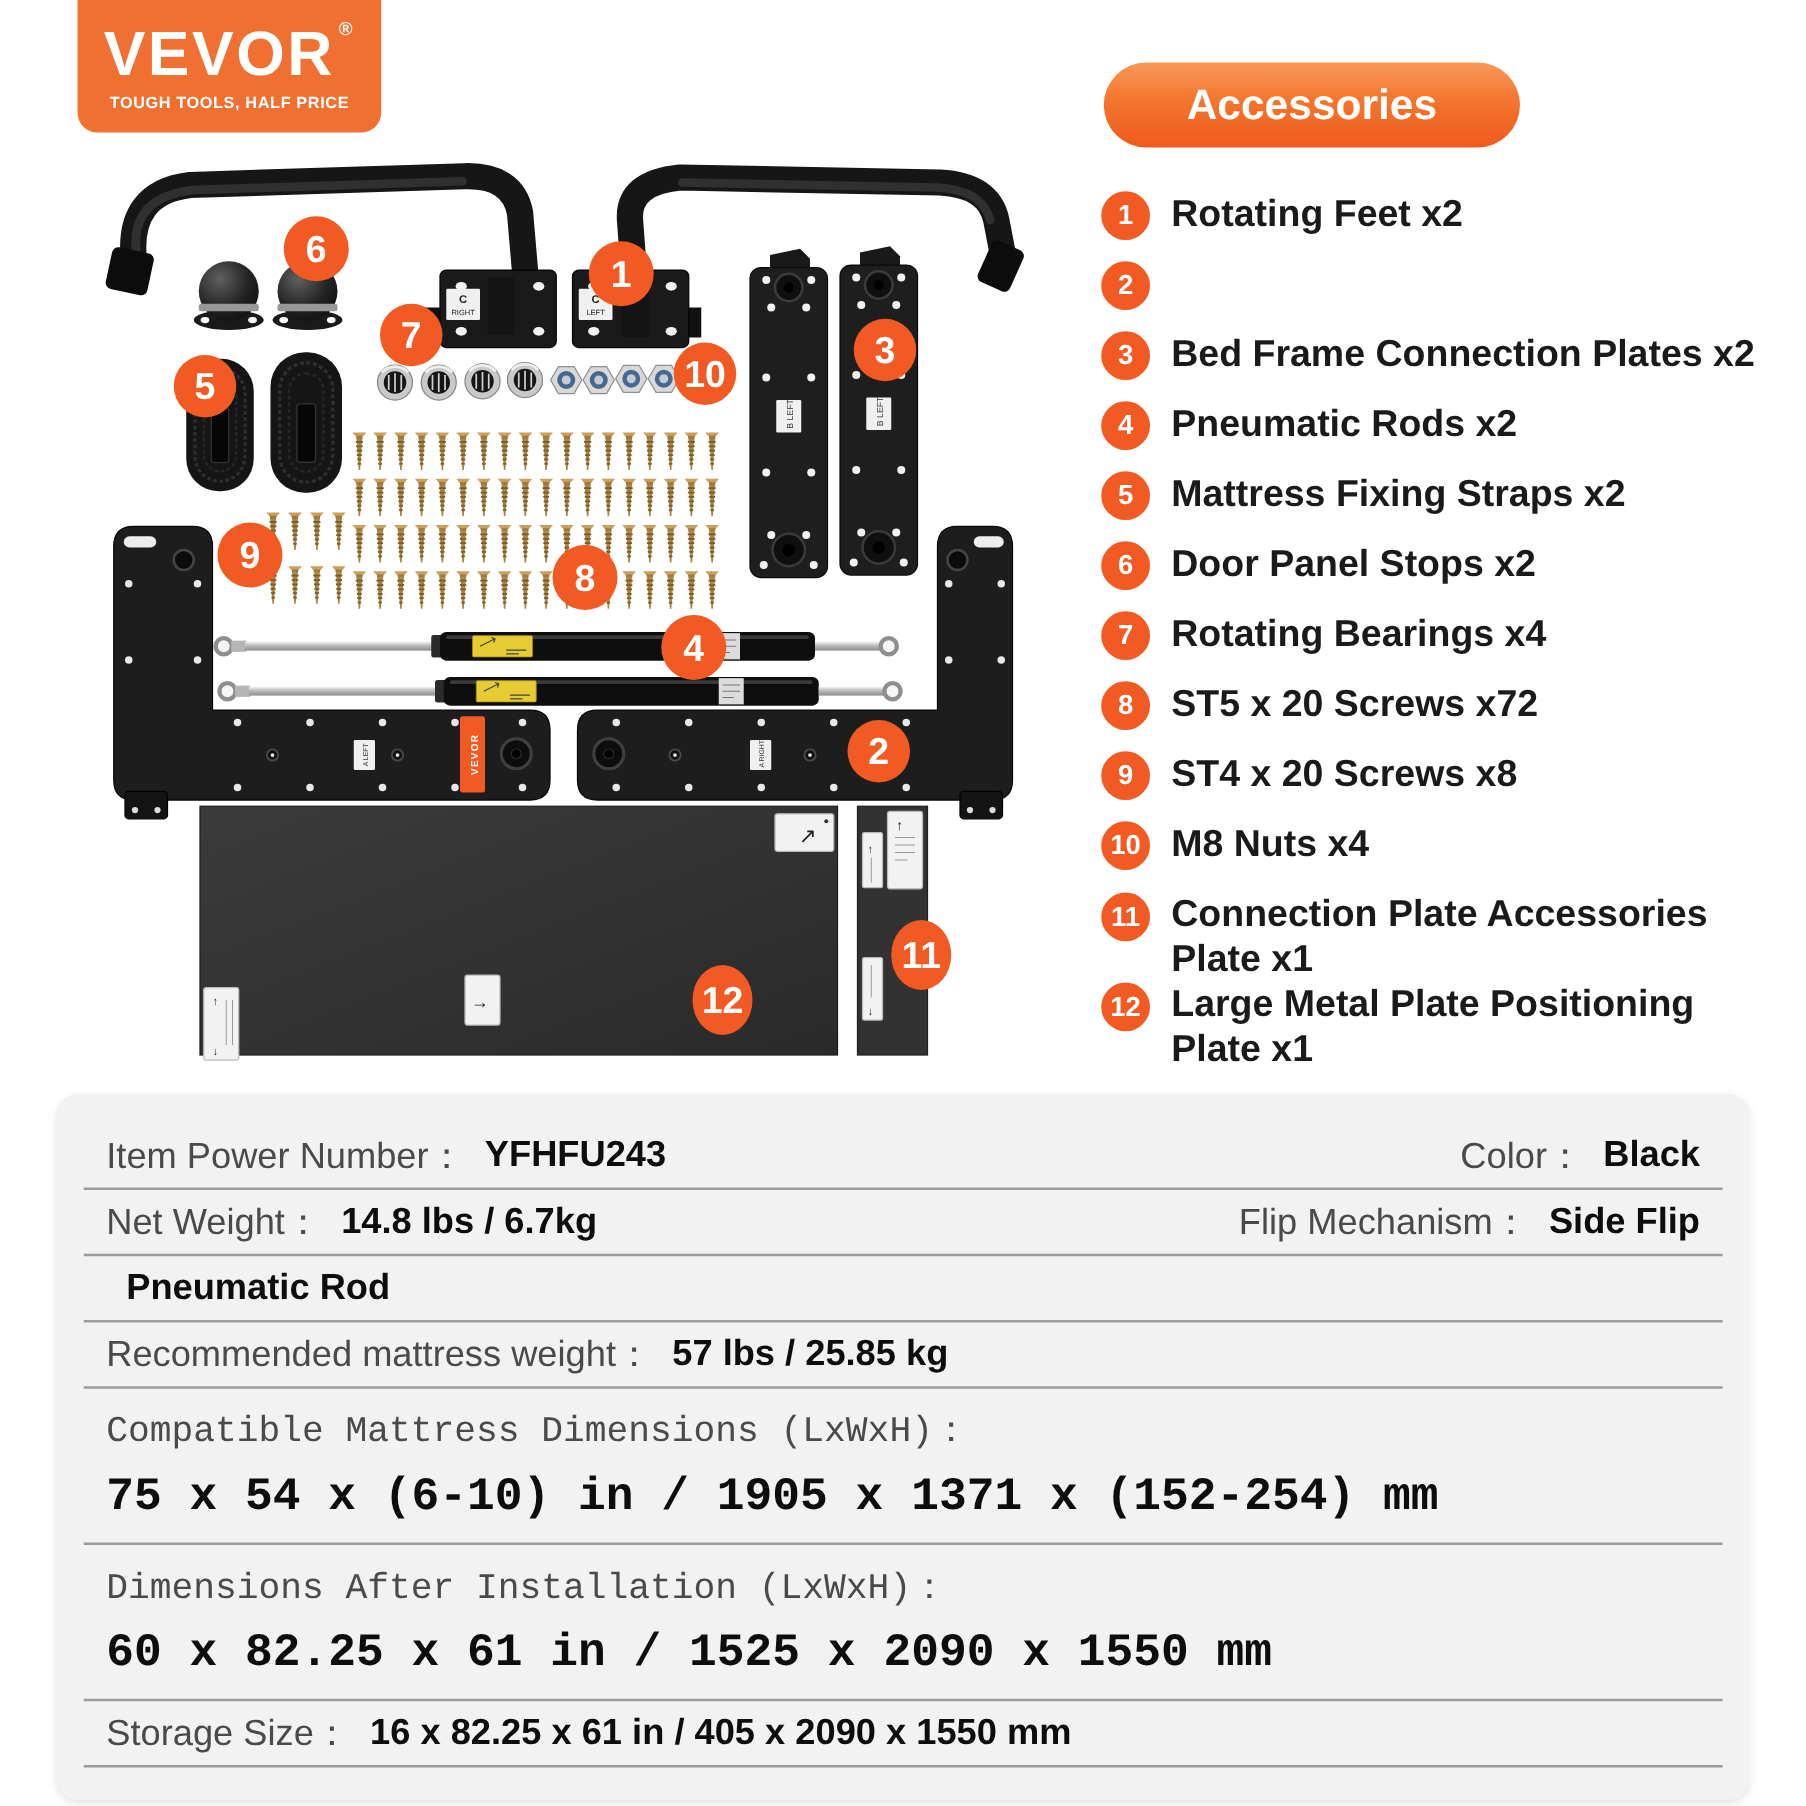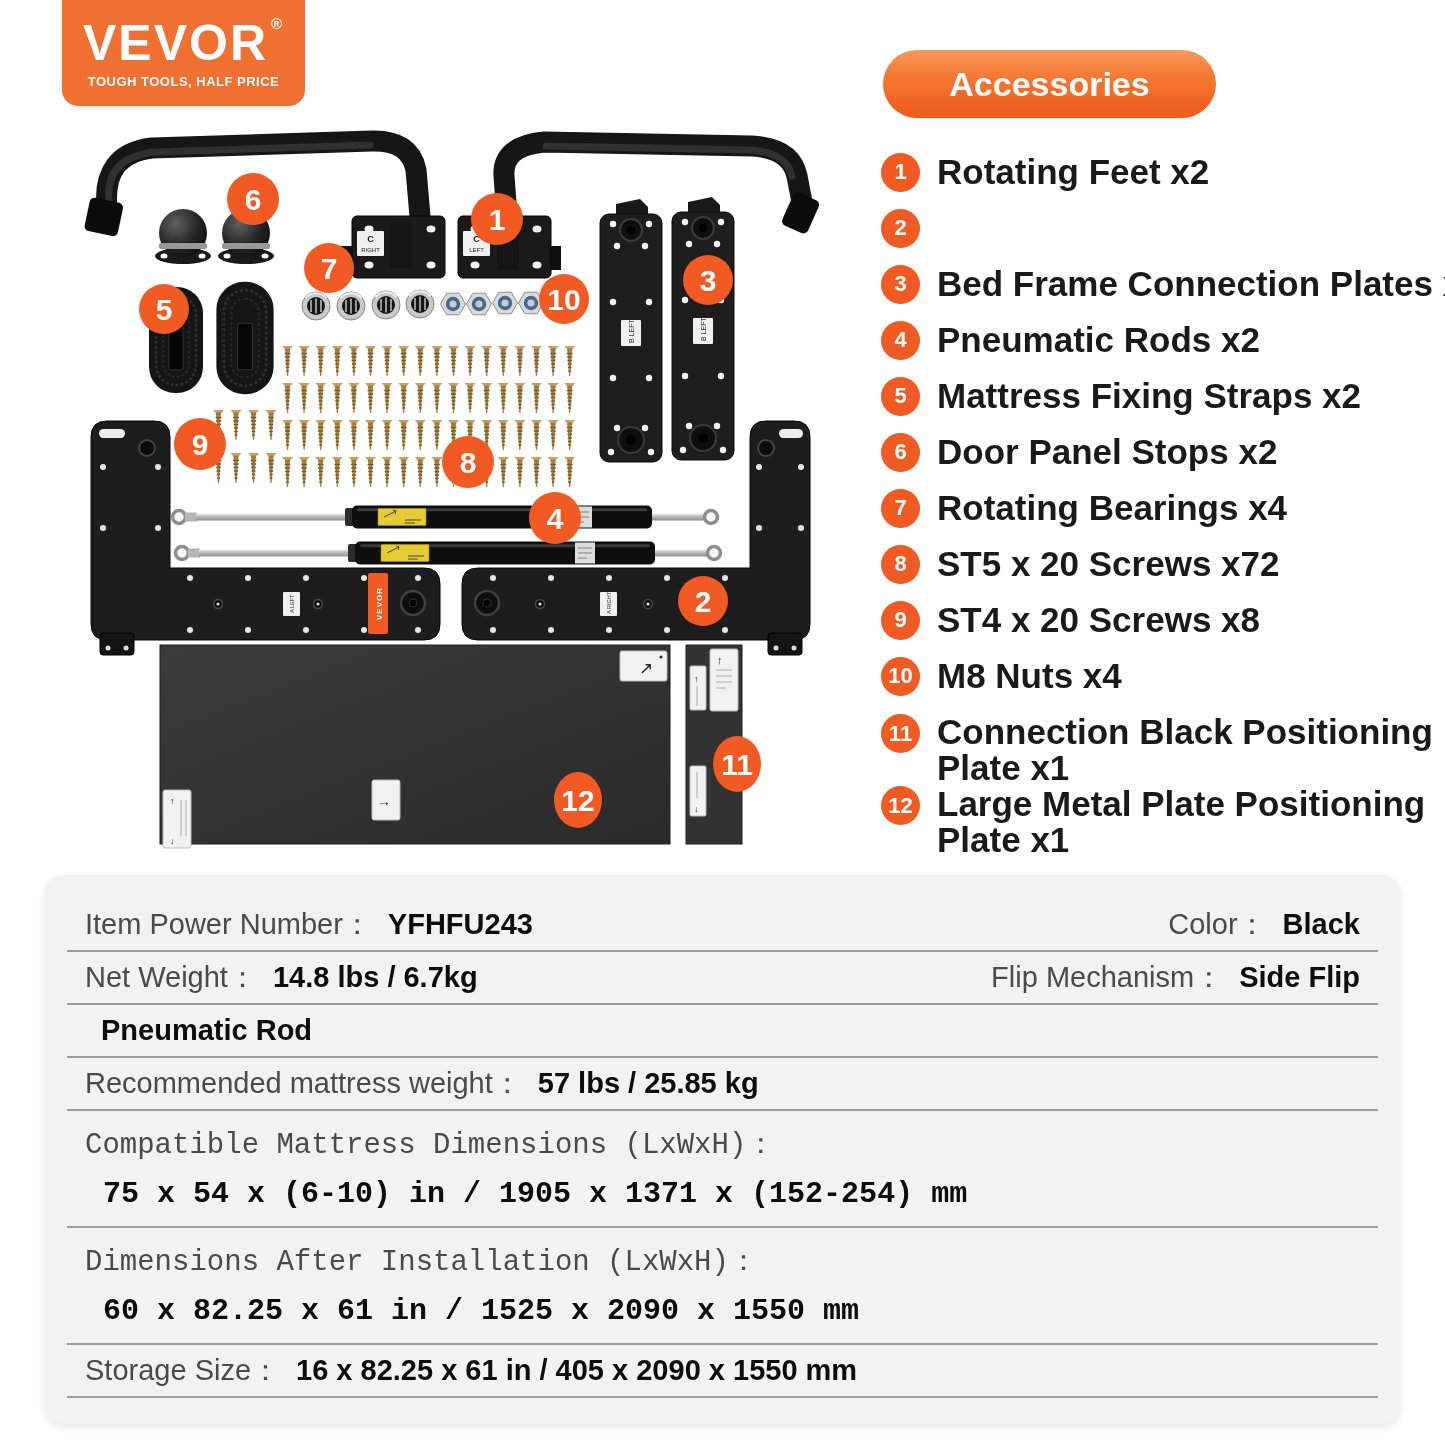--- a/index.html
+++ b/index.html
@@ -32,36 +32,36 @@
   .acc-item{display:flex;align-items:center;height:56px;box-sizing:border-box;}
   .acc-item.two-line{align-items:flex-start;height:80px;}
   .acc-item.two-line .acc-num{margin-top:10px;}
   .acc-item.two-line .acc-label{margin-top:10px;}
   .acc-item.last{height:76px;}
   .acc-item.last .acc-num,.acc-item.last .acc-label{margin-top:2px;}
   .acc-num{
     width:39px;height:39px;border-radius:50%;background:var(--accent);flex-shrink:0;
     color:#fff;font-size:22px;font-weight:bold;display:flex;align-items:center;justify-content:center;
   }
-  .acc-label{margin-left:17px;font-size:35px;font-weight:bold;color:var(--list-text);line-height:36px;}
+  .acc-label{margin-left:17px;font-size:30px;font-weight:bold;color:var(--list-text);line-height:36px;}
   .acc-label span{display:block;white-space:nowrap;}
   
   .specs{
     position:absolute;left:45px;top:875px;width:1355px;box-sizing:border-box;
     background:var(--table-bg);border-radius:18px;padding:24px 22px 26px;
     box-shadow:0 3px 8px rgba(0,0,0,.10);
   }
   .spec-row{border-bottom:2px solid var(--divider);box-sizing:border-box;padding:0 18px;}
   .spec-row.pair{display:flex;align-items:center;height:53px;}
   .spec-label{font-size:29px;color:var(--label-text);white-space:nowrap;}
   .spec-value{font-size:29px;font-weight:bold;color:var(--value-text);margin-left:16px;white-space:nowrap;}
   .cell{display:flex;align-items:center;}
   .cell-right{margin-left:auto;}
   .spec-row.stacked{padding:13px 18px 15px;font-family:Liberation Mono, monospace;}
-  .spec-row.stacked .spec-value{margin-left:18px;margin-top:13px;display:block;font-size:30px;}
+  .spec-row.stacked .spec-value{margin-left:0;margin-top:13px;display:block;font-size:37px;}
   .spec-row.stacked .spec-label{display:block;}
   
   .collage{position:absolute;left:75px;top:110px;}
   .cfill{fill:var(--accent);}
   .callout-num{fill:#fff;font-weight:bold;font-size:30px;text-anchor:middle;}
   svg text{font-family:"Liberation Sans","DejaVu Sans",sans-serif;}
 </style>
 </head>
 <body>
 
@@ -131,21 +131,21 @@
     </div>
   <div class="acc-item">
       <div class="acc-num">10</div>
       <div class="acc-label">
         <span>M8 Nuts x4</span>
       </div>
     </div>
   <div class="acc-item two-line">
       <div class="acc-num">11</div>
       <div class="acc-label">
-        <span>Connection Black Positioning</span>
+        <span>Connection Plate Accessories</span>
         <span>Plate x1</span>
       </div>
     </div>
   <div class="acc-item two-line last">
       <div class="acc-num">12</div>
       <div class="acc-label">
         <span>Large Metal Plate Positioning</span>
         <span>Plate x1</span>
       </div>
     </div>

